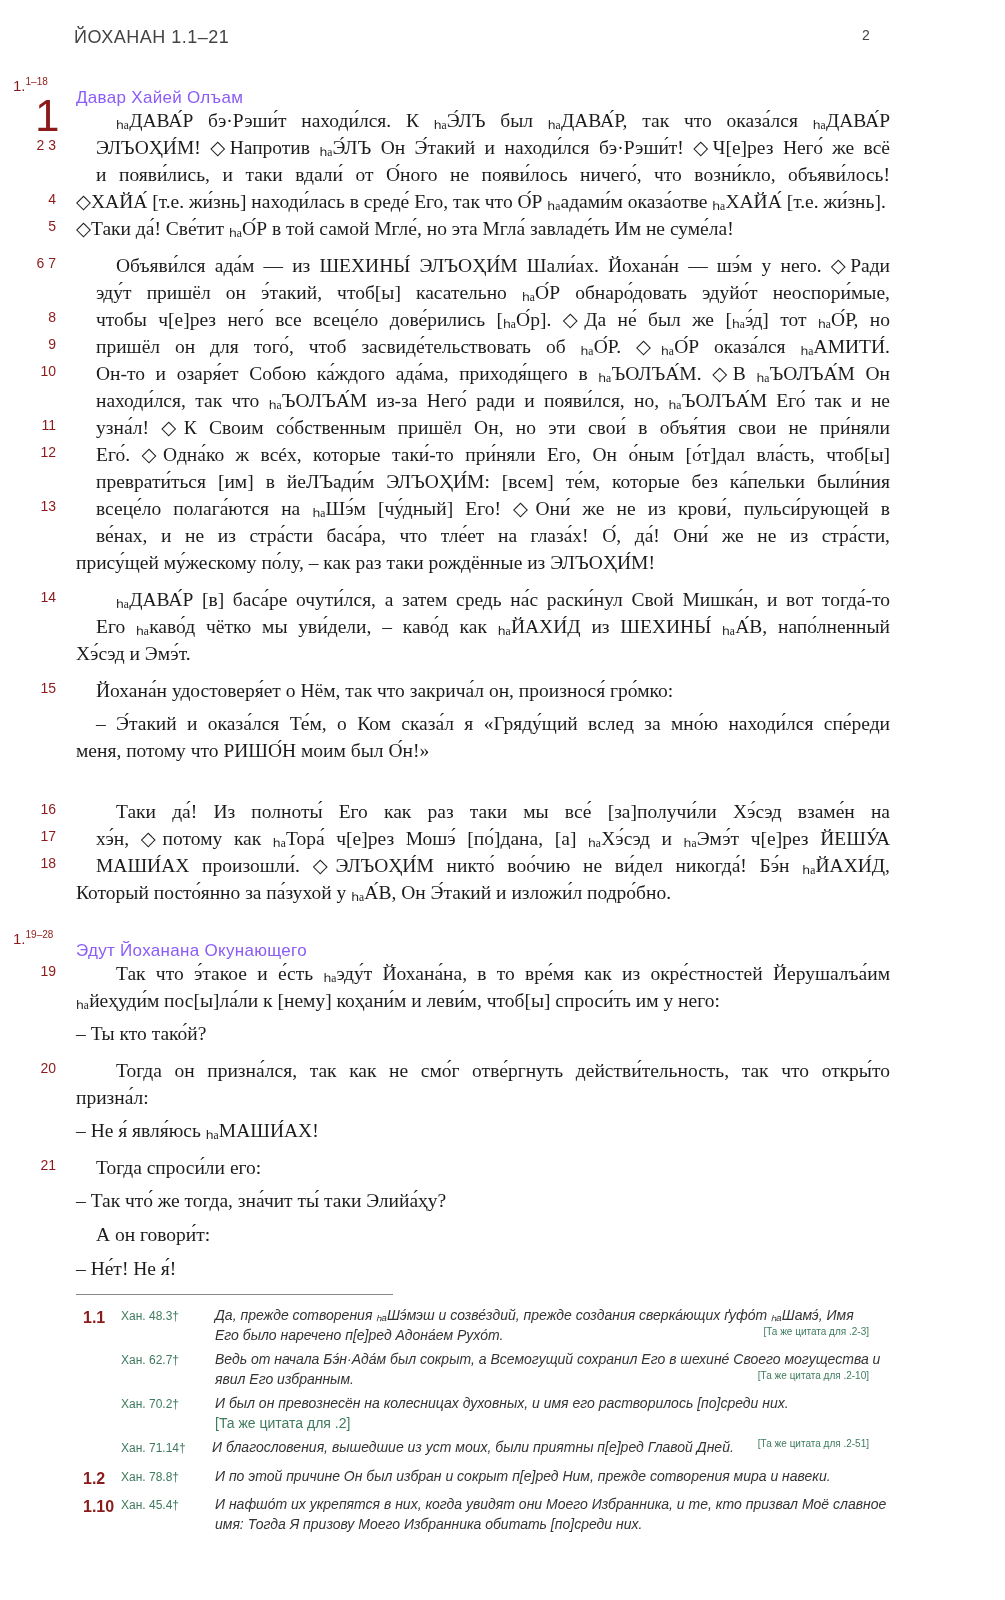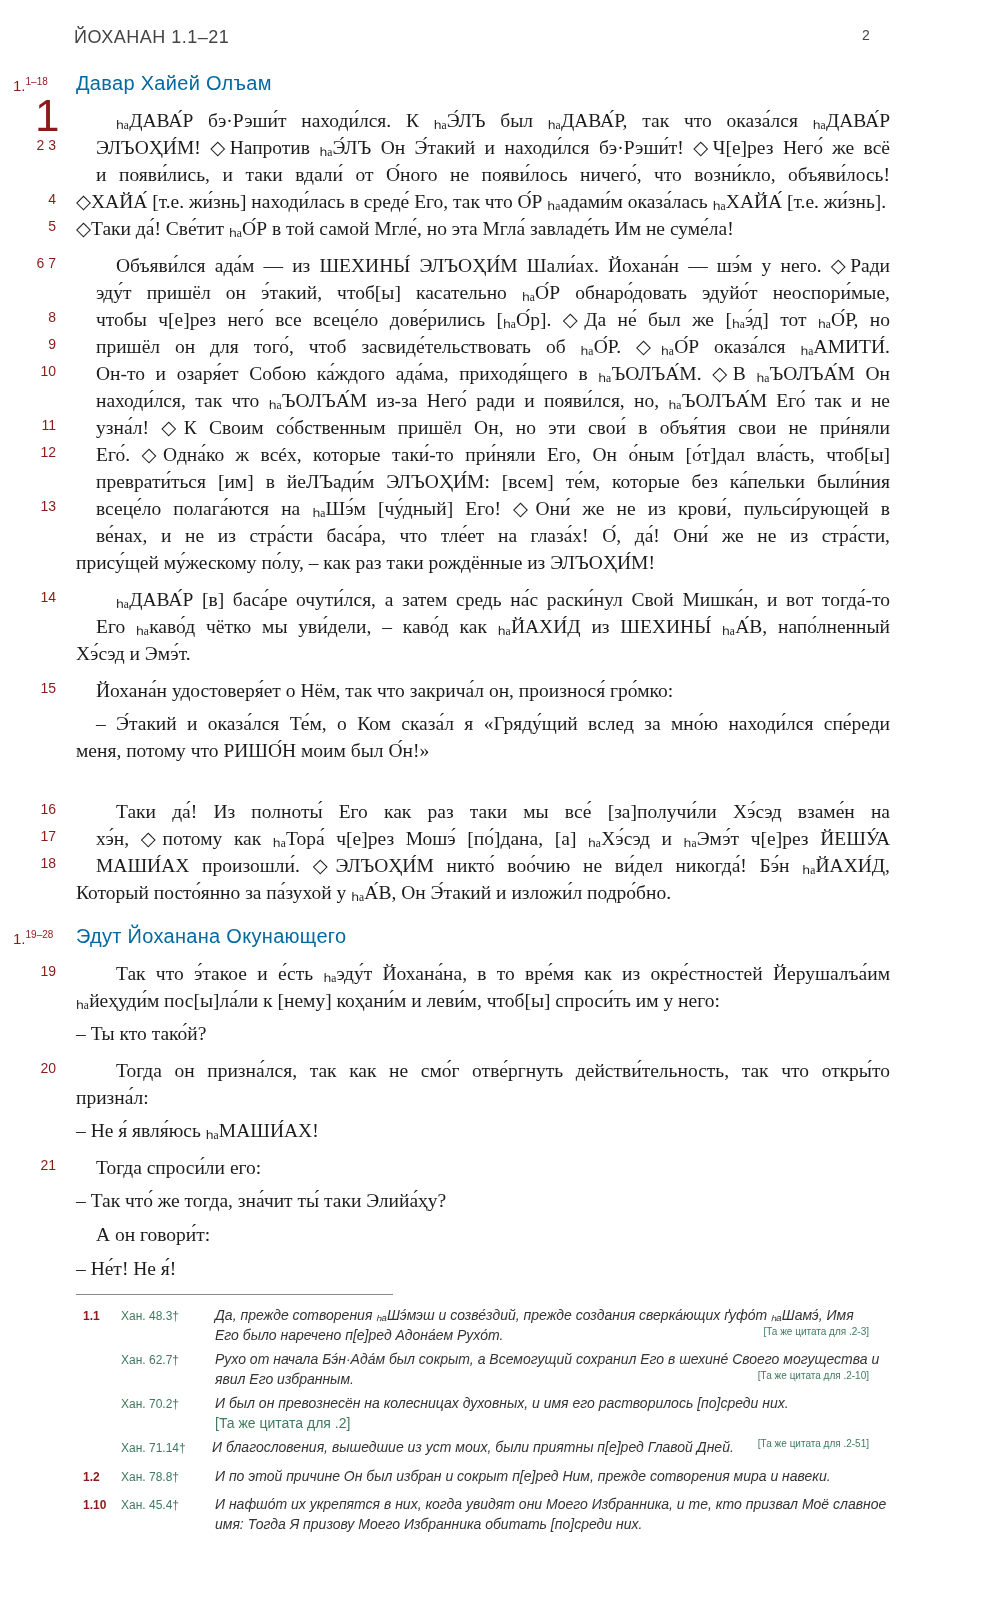--- a/index.html
+++ b/index.html
@@ -1,29 +1,29 @@
 <!DOCTYPE html>
 <html><head>
 <meta charset="utf-8">
 <style>
   html, body { margin:0; padding:0; background:#ffffff; }
   body { width:1005px; height:1600px; position:relative; overflow:hidden; color:#1e1e1e; }
   .sans  { font-family:"Liberation Sans","DejaVu Sans",sans-serif; }
   .running-head { position:absolute; top:27px; left:74px; font-size:18px; color:#444; letter-spacing:0.5px; }
   .page-num { position:absolute; top:27px; left:862px; font-size:14px; color:#444; }
-  .section-head { position:absolute; left:76px; font-size:20px; color:#0369a1; font-family:"Liberation Sans",sans-serif; letter-spacing:0.3px; }
+  .section-head { position:absolute; left:76px; font-size:17px; color:#8b5cf6; font-family:"Liberation Sans",sans-serif; letter-spacing:0.3px;margin-top:16px; }
   .section-ref { position:absolute; left:13px; font-size:15px; color:#8b1a1a; font-family:"Liberation Sans",sans-serif; }
   .section-ref sup { font-size:10px; }
   .chapter-num { position:absolute; left:35px; top:94px; font-size:44px; color:#8b1a1a; font-family:"Liberation Sans",sans-serif; font-weight:300; line-height:1; }
   .vn { position:absolute; font-size:14px; color:#8b1a1a; font-family:"Liberation Sans",sans-serif; text-align:right; width:56px; left:0; }
   .line { position:absolute; left:76px; width:794px; font-family:"Liberation Serif",serif; font-size:19.5px; line-height:27px; white-space:nowrap; color:#1c1c1c; }
   .line.just { text-align:justify; text-align-last:justify;margin-left:20px; }
   .line.indent { padding-left:20px; width:774px; }
   .divider { position:absolute; left:76px; top:1294px; width:317px; height:1px; background:#888; }
-  .fn-label { position:absolute; left:83px; font-size:12px; color:#8b1a1a; font-family:"Liberation Sans",sans-serif; font-weight:bold; }
+  .fn-label { position:absolute; left:83px; font-size:16px; color:#8b1a1a; font-family:"Liberation Sans",sans-serif; font-weight:bold; }
   .fn-ref { position:absolute; left:121px; font-size:12px; color:#3f7a5e; font-family:"Liberation Sans",sans-serif; }
   .fn-text { position:absolute; left:215px; width:654px; font-size:14px; color:#333; font-style:italic; font-family:"Liberation Sans",sans-serif; line-height:18px; white-space:nowrap; }
   .fn-same { color:#3f7a5e; font-style:normal; }
   .fn-same-right { position:absolute; right:136px; font-size:10px; color:#3f7a5e; font-family:"Liberation Sans",sans-serif; }
 </style>
 </head>
 <body>
 
 <div class="running-head sans">ЙОХАНАН  1.1–21</div>
 <div class="page-num sans">2</div>
@@ -47,21 +47,21 @@
 <div class="vn" style="top:801px">16</div>
 <div class="vn" style="top:828px">17</div>
 <div class="vn" style="top:855px">18</div>
 <div class="vn" style="top:963px">19</div>
 <div class="vn" style="top:1060px">20</div>
 <div class="vn" style="top:1157px">21</div>
 
 <div class="line just indent" style="top:107px">ₕₐДАВА́Р бэ·Рэши́т находи́лся. К ₕₐЭ́ЛЪ был ₕₐДАВА́Р, так что оказа́лся ₕₐДАВА́Р</div>
 <div class="line just" style="top:134px">ЭЛЪОҲИ́М! ◇Напротив ₕₐЭ́ЛЪ Он Э́такий и находи́лся бэ·Рэши́т! ◇Ч[е]рез Него́ же всё</div>
 <div class="line just" style="top:161px">и появи́лись, и таки вдали́ от О́ного не появи́лось ничего́, что возни́кло, объяви́лось!</div>
-<div class="line" style="top:188px">◇ХАЙА́ [т.е. жи́знь] находи́лась в среде́ Его, так что О́Р ₕₐадами́м оказа́лась ₕₐХАЙА́ [т.е. жи́знь].</div>
+<div class="line" style="top:188px">◇ХАЙА́ [т.е. жи́знь] находи́лась в среде́ Его, так что О́Р ₕₐадами́м оказа́отве ₕₐХАЙА́ [т.е. жи́знь].</div>
 <div class="line" style="top:215px">◇Таки да́! Све́тит ₕₐО́Р в той самой Мгле́, но эта Мгла́ завладе́ть Им не суме́ла!</div>
 <div class="line just indent" style="top:252px">Объяви́лся ада́м — из ШЕХИНЫ́ ЭЛЪОҲИ́М Шали́ах. Йохана́н — шэ́м у него. ◇Ради</div>
 <div class="line just" style="top:279px">эду́т пришёл он э́такий, чтоб[ы] касательно ₕₐО́Р обнаро́довать эдуйо́т неоспори́мые,</div>
 <div class="line just" style="top:306px">чтобы ч[е]рез него́ все всеце́ло дове́рились [ₕₐО́р]. ◇Да не́ был же [ₕₐэ́д] тот ₕₐО́Р, но</div>
 <div class="line just" style="top:333px">пришёл он для того́, чтоб засвиде́тельствовать об ₕₐО́Р. ◇ₕₐО́Р оказа́лся ₕₐАМИТИ́.</div>
 <div class="line just" style="top:360px">Он-то и озаря́ет Собою ка́ждого ада́ма, приходя́щего в ₕₐЪОЛЪА́М. ◇В ₕₐЪОЛЪА́М Он</div>
 <div class="line just" style="top:387px">находи́лся, так что ₕₐЪОЛЪА́М из-за Него́ ради и появи́лся, но, ₕₐЪОЛЪА́М Его́ так и не</div>
 <div class="line just" style="top:414px">узна́л! ◇К Своим со́бственным пришёл Он, но эти свои́ в объя́тия свои не при́няли</div>
 <div class="line just" style="top:441px">Его́. ◇Одна́ко ж всéх, которые таки́-то при́няли Его, Он о́ным [о́т]дал вла́сть, чтоб[ы]</div>
 <div class="line just" style="top:468px">преврати́ться [им] в йеЛЪади́м ЭЛЪОҲИ́М: [всем] те́м, которые без ка́пельки были́ния</div>
@@ -95,21 +95,21 @@
 
 <div class="divider"></div>
 
 <div class="fn-label" style="top:1309px">1.1</div>
 <div class="fn-ref" style="top:1309px">Хан. 48.3†</div>
 <div class="fn-text" style="top:1306px">Да, прежде сотворения ₕₐШэ́мэш и созве́здий, прежде создания сверка́ющих ґуфо́т ₕₐШамэ́, Имя</div>
 <div class="fn-text" style="top:1326px">Его было наречено п[е]ред Адона́ем Рухо́т.</div>
 <div class="fn-same-right" style="top:1326px">[Та же цитата для .2-3]</div>
 
 <div class="fn-ref" style="top:1353px">Хан. 62.7†</div>
-<div class="fn-text" style="top:1350px">Рухо от начала Бэ́н·Ада́м был сокрыт, а Всемогущий сохранил Его в шехине́ Своего могущества и</div>
+<div class="fn-text" style="top:1350px">Ведь от начала Бэ́н·Ада́м был сокрыт, а Всемогущий сохранил Его в шехине́ Своего могущества и</div>
 <div class="fn-text" style="top:1370px">явил Его избранным.</div>
 <div class="fn-same-right" style="top:1370px">[Та же цитата для .2-10]</div>
 
 <div class="fn-ref" style="top:1397px">Хан. 70.2†</div>
 <div class="fn-text" style="top:1394px">И был он превознесён на колесницах духовных, и имя его растворилось [по]среди них.</div>
 <div class="fn-text fn-same" style="top:1414px">[Та же цитата для .2]</div>
 
 <div class="fn-ref" style="top:1441px">Хан. 71.14†</div>
 <div class="fn-text" style="top:1438px; left:212px">И благословения, вышедшие из уст моих, были приятны п[е]ред Главой Дней.</div>
 <div class="fn-same-right" style="top:1438px">[Та же цитата для .2-51]</div>

